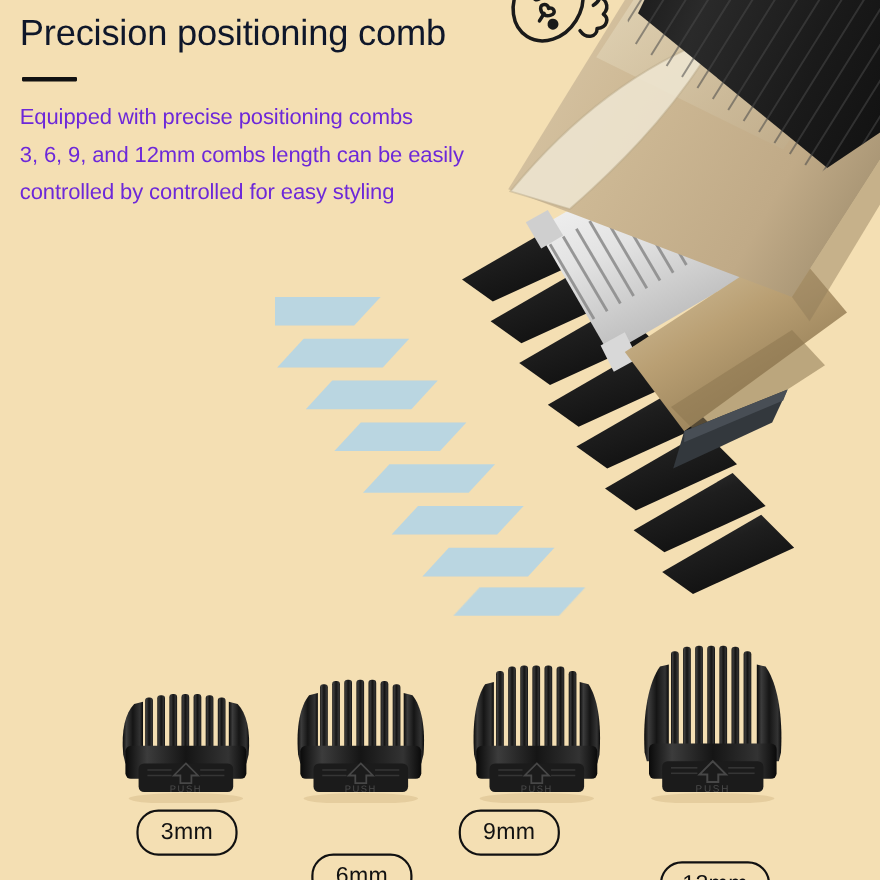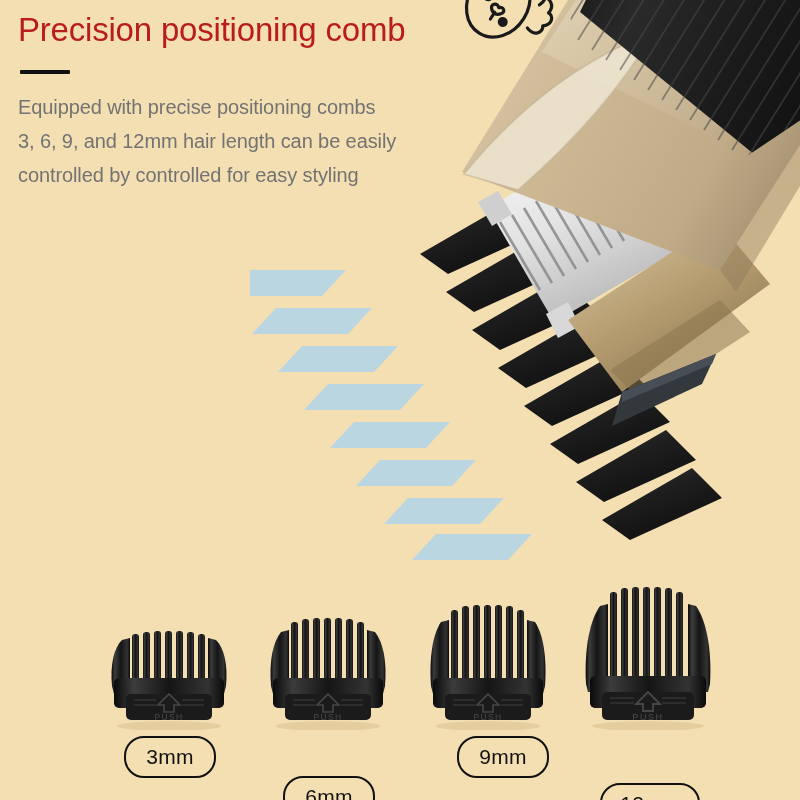--- a/index.html
+++ b/index.html
@@ -7,56 +7,56 @@
     width:800px;height:800px;overflow:hidden;
     background:#f4dfb3;
     font-family:"Liberation Sans", sans-serif;
     position:relative;
   }
   #stage{position:absolute;inset:0;width:800px;height:800px;overflow:hidden;background:#f4dfb3;}
 
   
   .copy{position:absolute;left:18px;top:8px;width:520px;z-index:40;}
   .headline{
-    font-size:33px;line-height:44px;color:#b91c1c;font-weight:400;
+    font-size:33px;line-height:44px;color:#0f172a;font-weight:400;
     letter-spacing:-0.2px;white-space:nowrap;
   }
   .rule{width:50px;height:4px;background:#111;margin:18px 0 16px 2px;border-radius:1px;}
-  .body-line{font-size:20px;line-height:34px;color:#737373;letter-spacing:-0.1px;white-space:nowrap;}
+  .body-line{font-size:20px;line-height:34px;color:#6d28d9;letter-spacing:-0.1px;white-space:nowrap;}
 
   
   #clipper{position:absolute;left:250px;top:-60px;width:620px;height:620px;z-index:20;}
 
   
   .pill-row{position:absolute;left:0;top:736px;width:800px;height:46px;z-index:50;}
   .pill{
     position:absolute;top:0;height:38px;border:2.4px solid #111;border-radius:20px;
     display:flex;align-items:center;justify-content:center;color:#111;
     font-size:21px;letter-spacing:0.3px;background:transparent;
   }
   .pill.p0{left:124px;width:88px;}
   .pill.p1{left:283px;width:88px;margin-top:40px;}
-  .pill.p2{left:457px;width:88px;}
+  .pill.p2{left:417px;width:88px;}
   .pill.p3{left:600px;width:96px;margin-top:47px;}
 
   
   .comb-row{position:absolute;left:0;top:560px;width:800px;height:170px;z-index:45;}
   .comb{position:absolute;bottom:0;}
   .comb svg{display:block;}
 </style>
 </head>
 <body style="background: rgb(244, 223, 179);">
 
 <div id="stage" style="background: rgb(244, 223, 179);">
 
   <div class="copy">
     <div class="headline">Precision positioning comb</div>
     <div class="rule"></div>
     <div class="body-line">Equipped with precise positioning combs</div>
-    <div class="body-line">3, 6, 9, and 12mm hair length can be easily</div>
+    <div class="body-line">3, 6, 9, and 12mm combs length can be easily</div>
     <div class="body-line">controlled by controlled for easy styling</div>
   </div>
 
   <div id="clipper">
     <svg viewBox="0 0 620 620" width="620" height="620">
       <defs>
         <linearGradient id="goldBody" x1="0" y1="0" x2="1" y2="0.55">
           <stop offset="0%" stop-color="#b8a17c"></stop>
           <stop offset="18%" stop-color="#d8c6a6"></stop>
           <stop offset="46%" stop-color="#cdb894"></stop>

